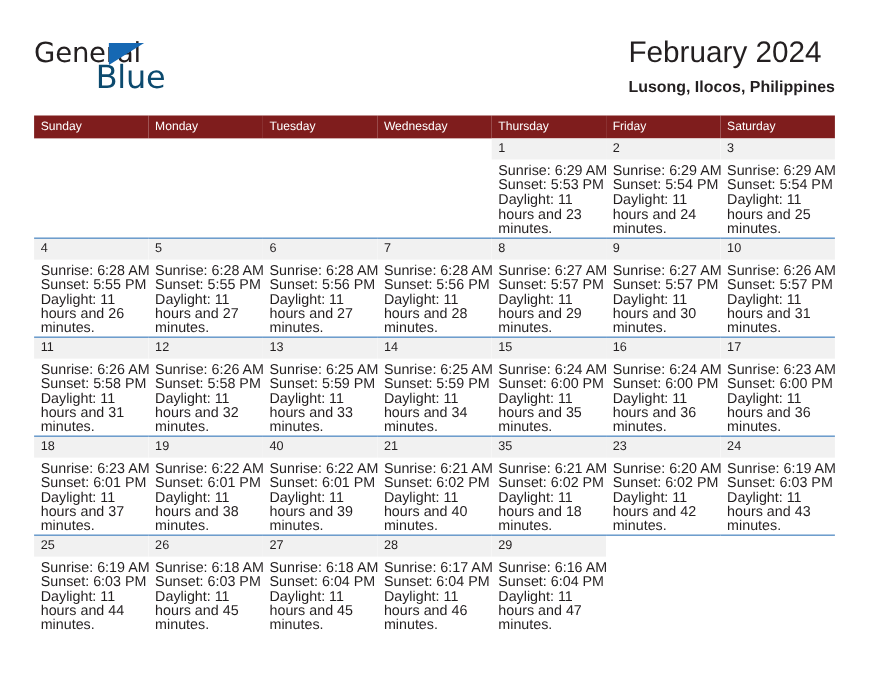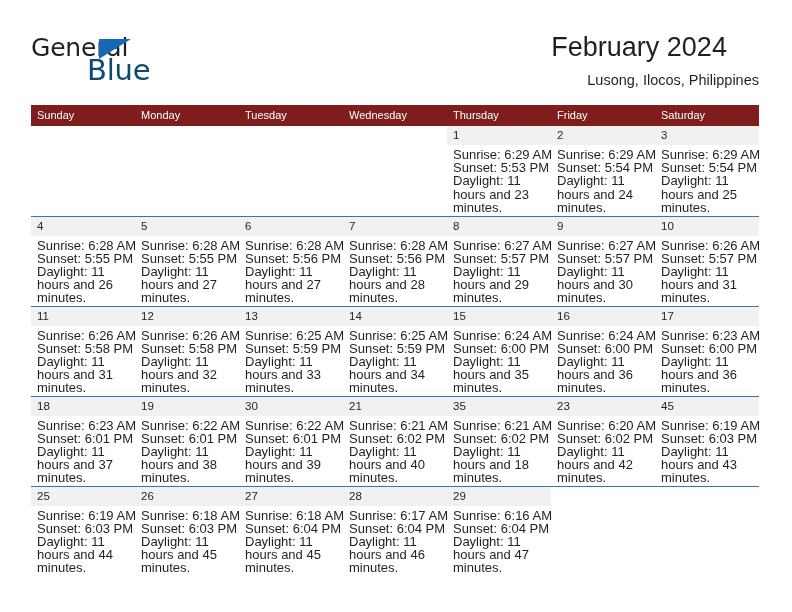--- a/index.html
+++ b/index.html
@@ -80,24 +80,23 @@
     font-size: 27px;
     line-height: 34px;
     color: #231f20;
     font-weight: 400;
     white-space: nowrap;
   }
   .cal-subtitle {
     font-size: 14.5px;
     line-height: 22px;
     color: #231f20;
-    font-weight: 400;
+    font-weight: 700;
     margin-top: 5px;
     white-space: nowrap;
-    margin-left: 36px;
   }
 
   
   .calendar {
     position: absolute;
     left: 31px;
     top: 105px;
     width: 728px;
     border-collapse: collapse;
     table-layout: fixed;
@@ -354,21 +353,21 @@
           </td>
           <td class="">
             <span class="daynum">19</span>
             <div class="details">
               <div>Sunrise: 6:22 AM</div>
               <div>Sunset: 6:01 PM</div>
               <div class="daylight">Daylight: 11 hours and 38 minutes.</div>
             </div>
           </td>
           <td class="">
-            <span class="daynum">30</span>
+            <span class="daynum">40</span>
             <div class="details">
               <div>Sunrise: 6:22 AM</div>
               <div>Sunset: 6:01 PM</div>
               <div class="daylight">Daylight: 11 hours and 39 minutes.</div>
             </div>
           </td>
           <td class="">
             <span class="daynum">21</span>
             <div class="details">
               <div>Sunrise: 6:21 AM</div>
@@ -386,21 +385,21 @@
           </td>
           <td class="">
             <span class="daynum">23</span>
             <div class="details">
               <div>Sunrise: 6:20 AM</div>
               <div>Sunset: 6:02 PM</div>
               <div class="daylight">Daylight: 11 hours and 42 minutes.</div>
             </div>
           </td>
           <td class="">
-            <span class="daynum">45</span>
+            <span class="daynum">24</span>
             <div class="details">
               <div>Sunrise: 6:19 AM</div>
               <div>Sunset: 6:03 PM</div>
               <div class="daylight">Daylight: 11 hours and 43 minutes.</div>
             </div>
           </td>
         </tr>
         <tr class="week">
           <td class="">
             <span class="daynum">25</span>

